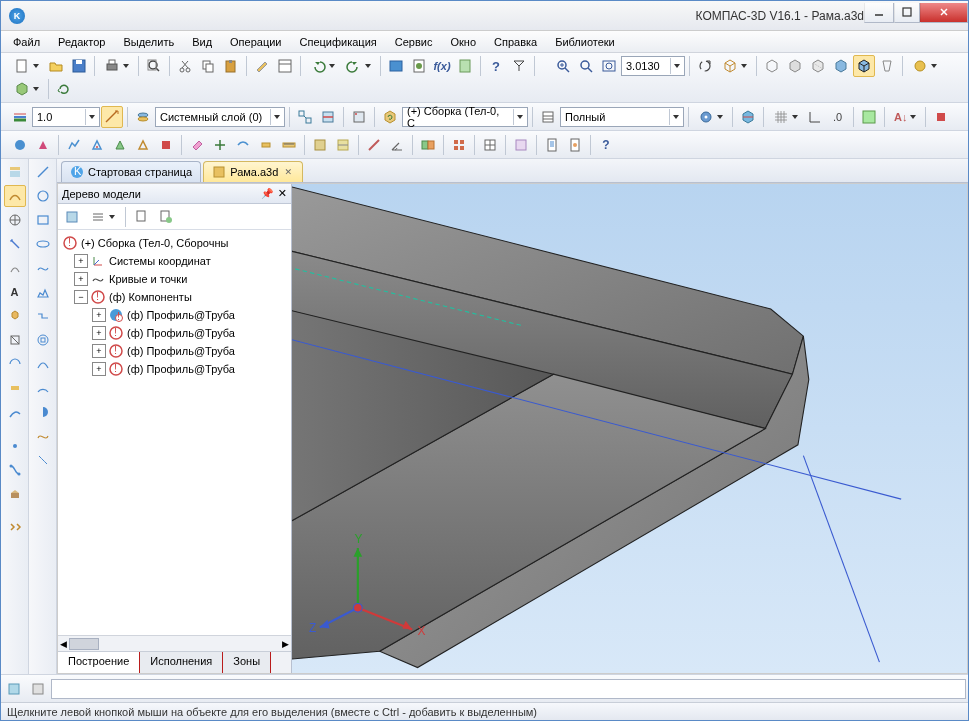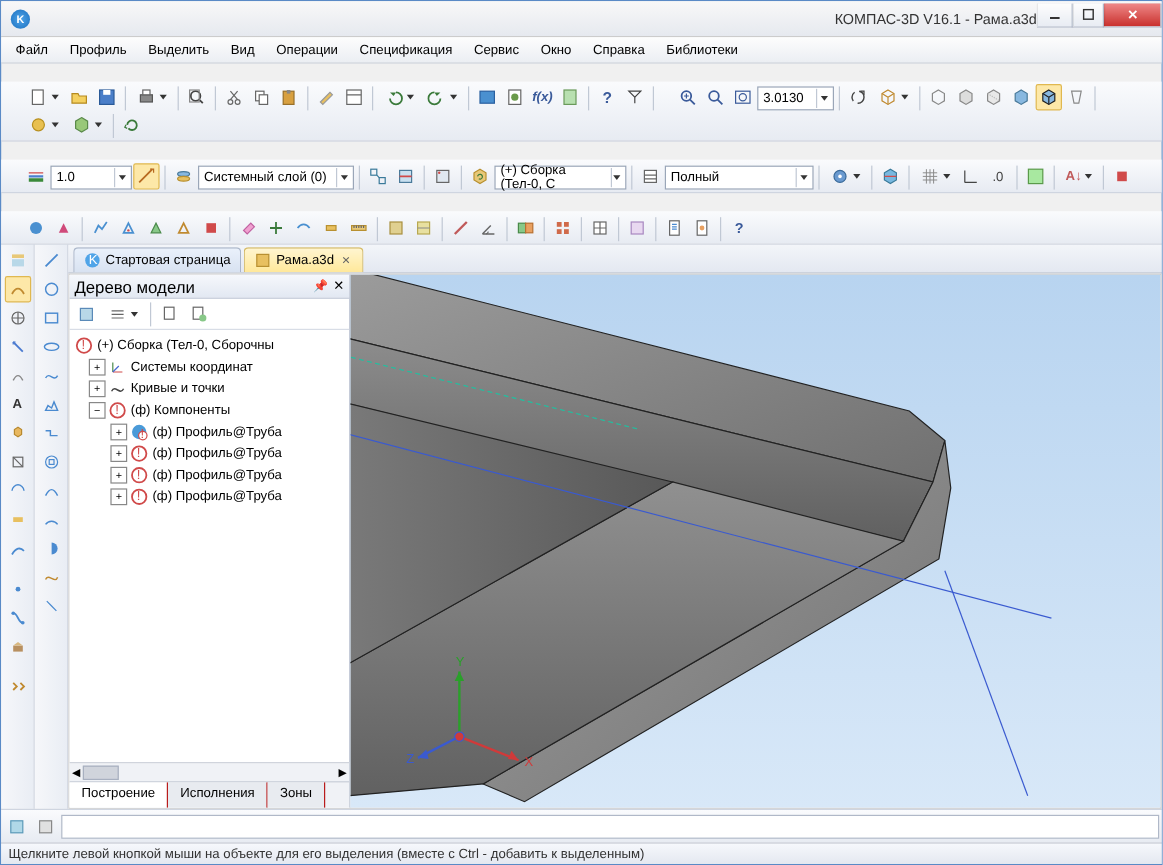--- a/index.html
+++ b/index.html
@@ -8,41 +8,41 @@
 .titlebar { height: 30px; background: linear-gradient(to bottom, #f8f8f8, #e6e9ef); display: flex; align-items: center; padding: 0 0 0 8px; border-bottom: 1px solid #ccc; }
 .titlebar .app-icon { width: 16px; height: 16px; margin-right: 6px; background: radial-gradient(circle,#4fa4e8,#1a6fbf); border-radius:50%; display:flex; align-items:center; justify-content:center; color:#fff; font-weight:bold; font-size:9px;}
 .titlebar .title { flex: 1; color: #333; font-size: 12px; text-align: right; }
 .winbtns { display: flex; height: 20px; margin-top:-6px;}
 .winbtn { width: 30px; height: 20px; display: flex; align-items: center; justify-content: center; border-left:1px solid rgba(0,0,0,0.08); background:linear-gradient(to bottom,#fdfdfd,#e8ecf3); border-bottom:1px solid #b0b8c8; border-right:1px solid #b0b8c8;}
 .winbtn.max { width:26px; }
 .winbtn.close { width: 48px; background: linear-gradient(to bottom, #e88, #c9302c); color: #fff; }
 .winbtn svg { width: 10px; height: 10px; }
 .menubar { height: 22px; background: linear-gradient(to bottom, #fdfdfd, #ebeef3); display: flex; align-items: center; padding: 0 4px; border-bottom: 1px solid #d0d4dc; gap:2px;}
 .menubar .mitem { padding: 3px 8px; color: #000; cursor:default;}
-.toolstrip { display: flex; flex-wrap: wrap; background: linear-gradient(to bottom,#fafbfd,#e7ebf2); border-bottom: 1px solid #cfd5e0; padding: 2px 18px; align-items:flex-end; gap:1px; min-height:28px;margin-top:15px;}
+.toolstrip { display: flex; flex-wrap: wrap; background: linear-gradient(to bottom,#fafbfd,#e7ebf2); border-bottom: 1px solid #cfd5e0; padding: 2px 8px; align-items:center; gap:1px; min-height:28px;}
 .tbtn { width: 22px; height: 22px; display: inline-flex; align-items: center; justify-content: center; border: 1px solid transparent; border-radius: 2px; cursor:default; position:relative;}
 .tbtn.active { background: #fde8a8; border-color: #e0b850; }
 .tbtn.wide { width: auto; padding: 0 4px; gap:2px;}
 .tsep { width:1px; height:20px; background:#c0c8d4; margin:0 3px;}
 .combo { height: 20px; background: #fff; border: 1px solid #9aa6b8; display: inline-flex; align-items: center; padding: 0 2px 0 4px; font-size:11px; gap:2px;}
 .combo .dd { width:12px; height:16px; display:flex; align-items:center; justify-content:center; border-left:1px solid #c0c8d4;}
 .tri { width:0; height:0; border-left:3px solid transparent; border-right:3px solid transparent; border-top:4px solid #333;}
 .ic { width:16px; height:16px; display:inline-block; }
 .content-row { flex:1; display:flex; min-height:0; }
 .vtoolbar { width: 28px; background: linear-gradient(to right,#f6f7fa,#e9edf4); border-right: 1px solid #cfd5e0; display: flex; flex-direction: column; align-items: center; padding: 2px 0; gap: 2px; }
 .vtoolbar2 { width: 28px; background: linear-gradient(to right,#f6f7fa,#e9edf4); border-right: 1px solid #cfd5e0; display: flex; flex-direction: column; align-items: center; padding: 2px 0; gap: 2px; }
 .tabstrip { height: 24px; background: linear-gradient(to bottom,#f3f5f9,#e3e8f1); border-bottom: 1px solid #b8c0d0; display:flex; align-items:flex-end; padding-left:4px;}
 .tab { height:21px; padding:0 8px; display:flex; align-items:center; gap:4px; border:1px solid #a8b4c8; border-bottom:none; margin-right:2px; border-radius:4px 4px 0 0; background:linear-gradient(to bottom,#eaf1fb,#d8e2f1);}
 .tab.active { background:linear-gradient(to bottom,#fff5d0,#ffe89a); border-color:#d4b860;}
 .tab .x { width:12px; height:12px; display:flex; align-items:center; justify-content:center; font-size:9px; color:#666;}
 .main-col { flex:1; display:flex; flex-direction:column; min-width:0;}
 .work { flex:1; display:flex; min-height:0; border:1px solid #ccc; margin:0; background:#fff;}
 .panel { width:234px; border-right:1px solid #b8c0d0; display:flex; flex-direction:column; background:#fff;}
 .panel-hdr { height:20px; background:linear-gradient(to bottom,#f6f8fc,#e2e8f2); border-bottom:1px solid #c0c8d6; display:flex; align-items:center; padding:0 4px; justify-content:space-between;}
-.panel-hdr .ttl { font-size:14px; }
+.panel-hdr .ttl { font-size:11px; }
 .panel-hdr .ctrls { display:flex; gap:4px; align-items:center;}
 .panel-tb { height:26px; border-bottom:1px solid #d8dde6; display:flex; align-items:center; padding:0 3px; gap:2px;}
 .tree { flex:1; overflow:auto; padding:4px 2px;}
 .tnode { display:flex; align-items:center; height:18px; white-space:nowrap;}
 .tw { width:14px; height:14px; display:flex; align-items:center; justify-content:center; border:1px solid #888; font-size:9px; line-height:9px; margin-right:2px; background:#fff;}
 .tic { width:16px; height:16px; margin-right:3px; display:inline-flex; align-items:center; justify-content:center;}
 .tree-scroll { height:16px; border-top:1px solid #d0d4dc; background:#f0f2f6; display:flex; align-items:center; padding:0 2px;}
 .panel-tabs { height:22px; display:flex; border-top:1px solid #c8ced8; background:#f0f2f6;}
 .panel-tabs .pt { padding:3px 10px; border-right:1px solid #b91c1c; background:#fff;}
 .panel-tabs .pt.inactive { background:#e8ebf0;}
@@ -74,21 +74,21 @@
           <svg viewBox="0 0 10 10">
             <line x1="2" y1="2" x2="8" y2="8" stroke="#fff" stroke-width="1.5"></line>
             <line x1="8" y1="2" x2="2" y2="8" stroke="#fff" stroke-width="1.5"></line>
           </svg>
         </div>
     </div>
   </div>
 
   <div class="menubar">
     <span class="mitem"><span>Файл</span></span>
-    <span class="mitem"><span>Профиль</span></span>
+    <span class="mitem"><span>Редактор</span></span>
     <span class="mitem"><span>Выделить</span></span>
     <span class="mitem"><span>Вид</span></span>
     <span class="mitem"><span>Операции</span></span>
     <span class="mitem"><span>Спецификация</span></span>
     <span class="mitem"><span>Сервис</span></span>
     <span class="mitem"><span>Окно</span></span>
     <span class="mitem"><span>Справка</span></span>
     <span class="mitem"><span>Библиотеки</span></span>
   </div>
 
@@ -376,21 +376,21 @@
           <circle cx="5" cy="5" r="1" fill="#d04a4a"></circle>
         </svg>
       </span>
     <span class="tsep"></span>
     <span class="tbtn">
         <svg class="ic" viewBox="0 0 16 16">
           <path d="M8 2 l5 3 l0 6 l-5 3 l-5-3 l0-6 z" fill="#e8c878" stroke="#b89030"></path>
           <path d="M6 8 a2 2 0 1 1 1 2" fill="none" stroke="#3a7a3a"></path>
         </svg>
       </span>
-    <span class="combo" style="width:110px">
+    <span class="combo" style="width:126px">
         <span>(+) Сборка (Тел-0, С</span>
         <span style="flex:1"></span>
         <span class="dd">
           <span class="tri"></span>
         </span>
       </span>
     <span class="tsep"></span>
     <span class="tbtn">
         <svg class="ic" viewBox="0 0 16 16">
           <rect x="3" y="3" width="10" height="10" fill="#fff" stroke="#666"></rect>

